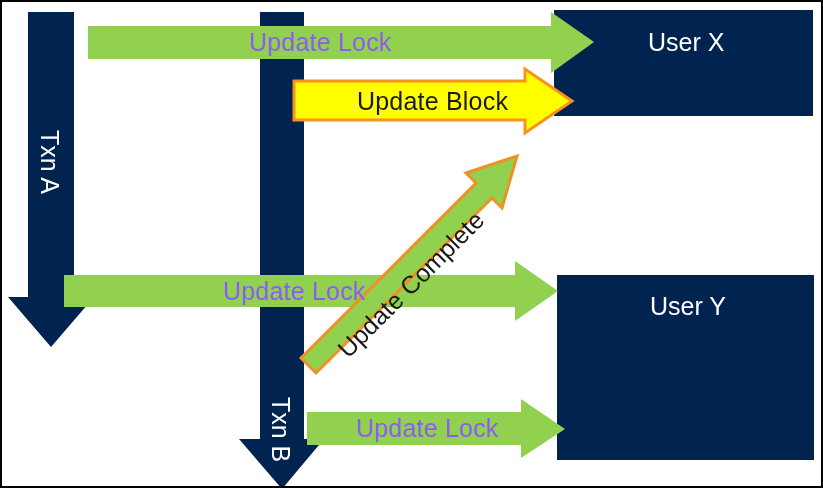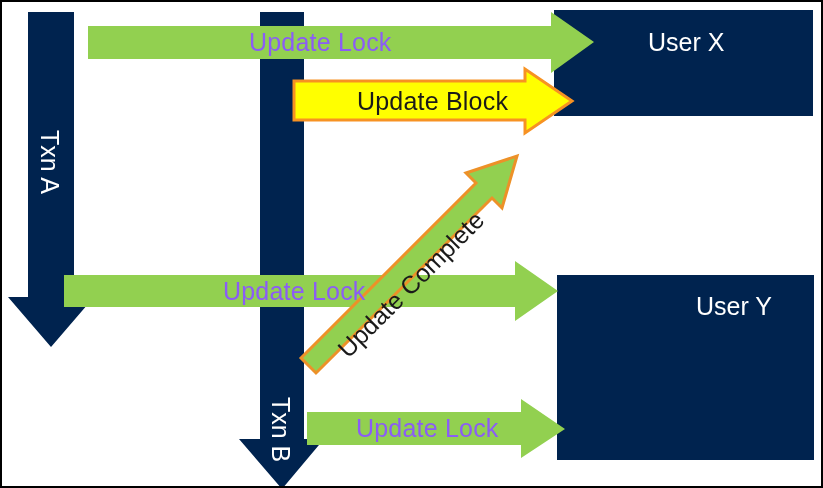--- a/index.html
+++ b/index.html
@@ -83,21 +83,21 @@
     <polygon points="305,410 519,410 519,397 563,427 519,456 519,443 305,443" fill="#92d050"></polygon>
 
   </svg>
 
   <div class="lbl vert-label" style="left:62px; top:128px; transform: rotate(90deg);">Txn A</div>
 
   <div class="lbl vert-label" style="left:293px; top:395px; transform: rotate(90deg);">Txn B</div>
 
   <div class="lbl box-label" style="left:646px; top:26px;">User X</div>
 
-  <div class="lbl box-label" style="left:648px; top:290px;margin-left:46px;">User Y</div>
+  <div class="lbl box-label" style="left:648px; top:290px;">User Y</div>
 
   <div class="lbl arrow-label" style="left:247px; top:26px;">Update Lock</div>
 
   <div class="lbl arrow-label dark-label" style="left:334px; top:85px;margin-left:21px;">Update Block</div>
 
   <div class="lbl diag-label" style="left:330px; top:341px; transform: rotate(-45deg);">Update Complete</div>
 
   <div class="lbl arrow-label" style="left:221px; top:275px;">Update Lock</div>
 
   <div class="lbl arrow-label" style="left:354px; top:412px;">Update Lock</div>

